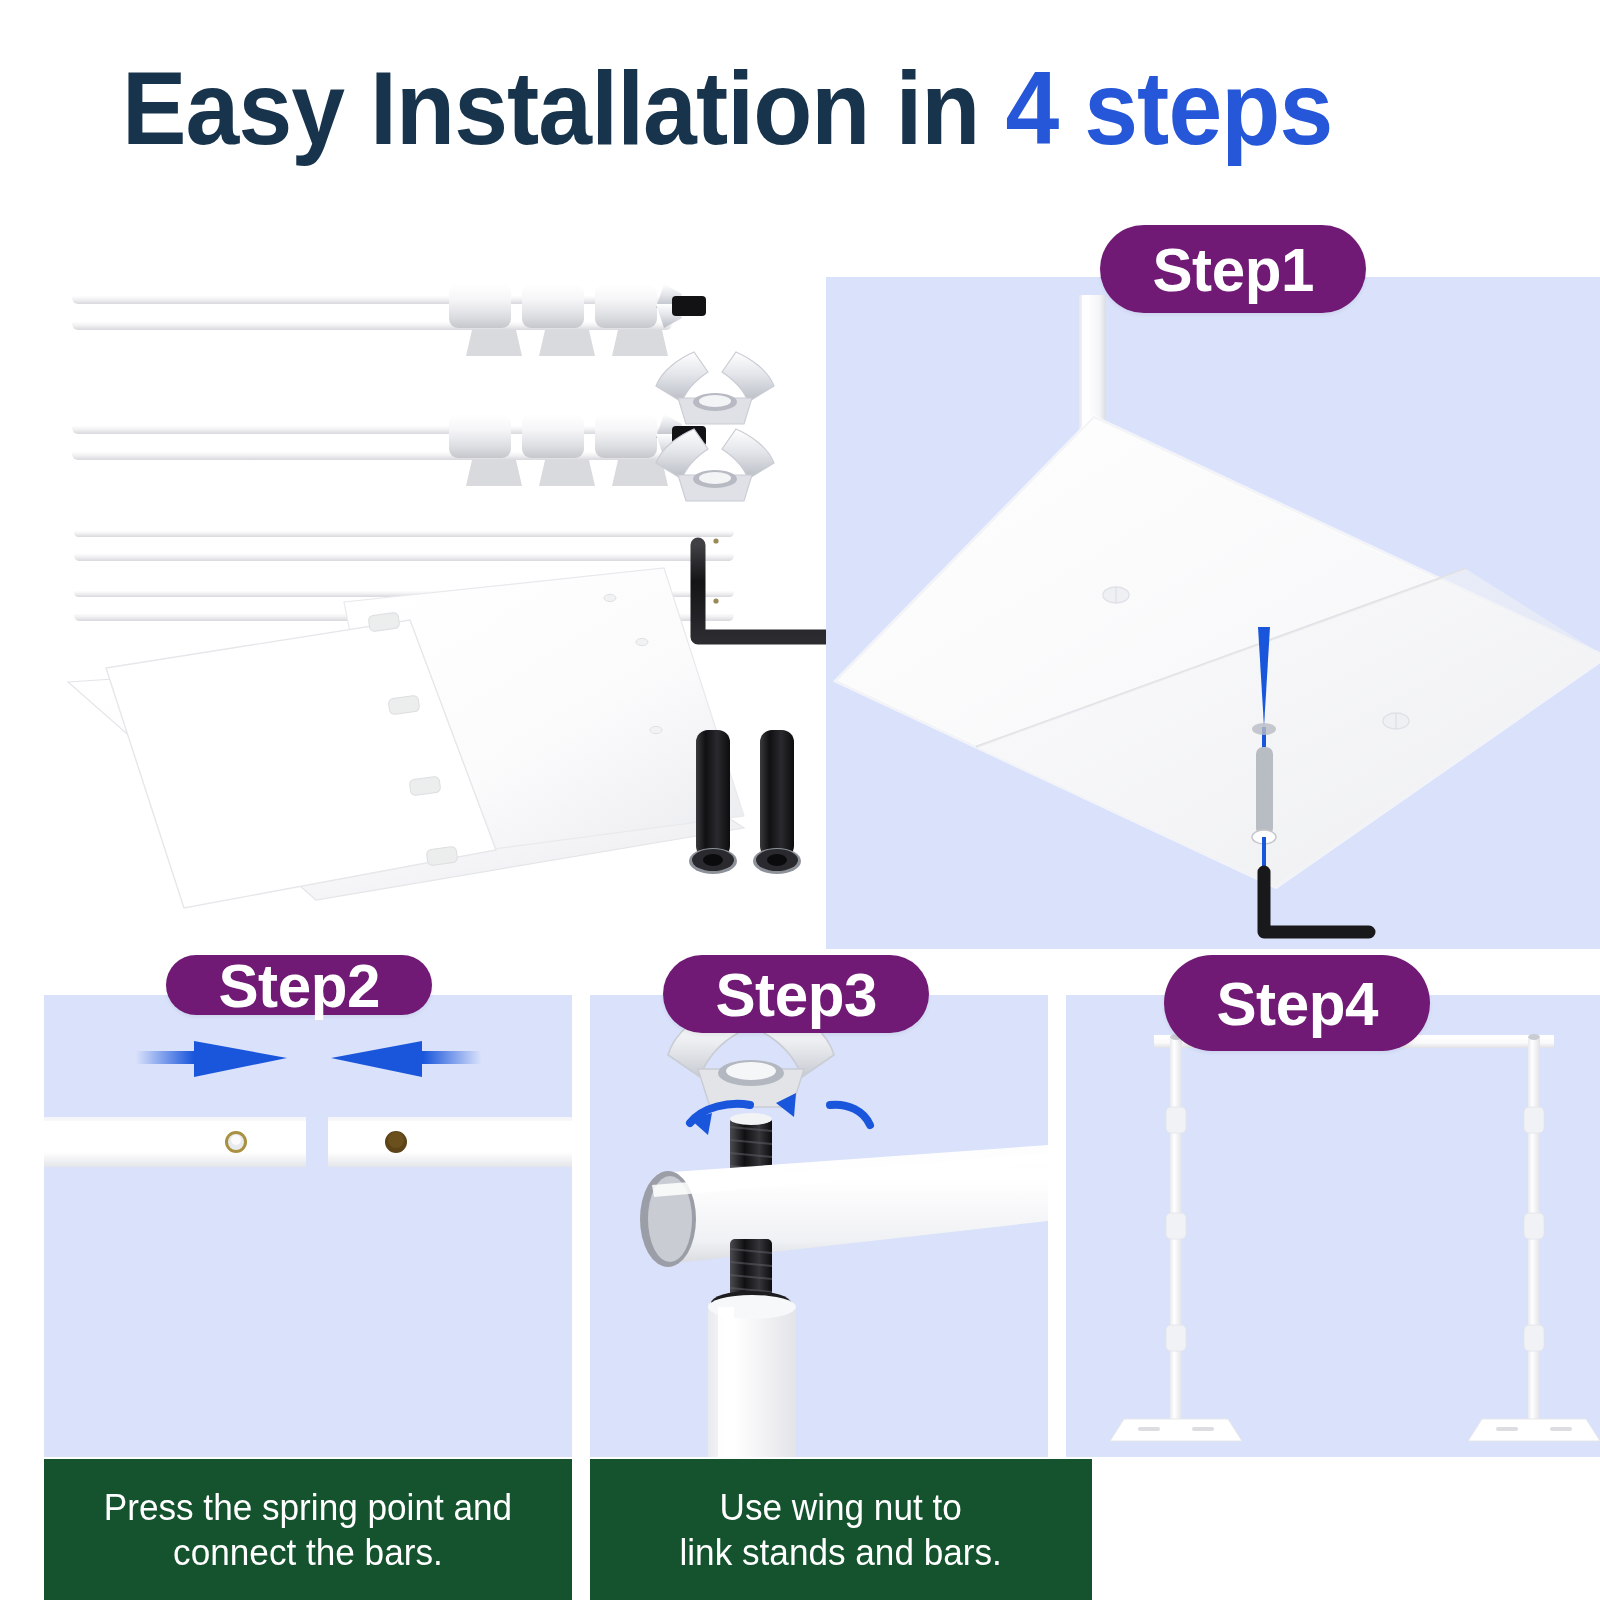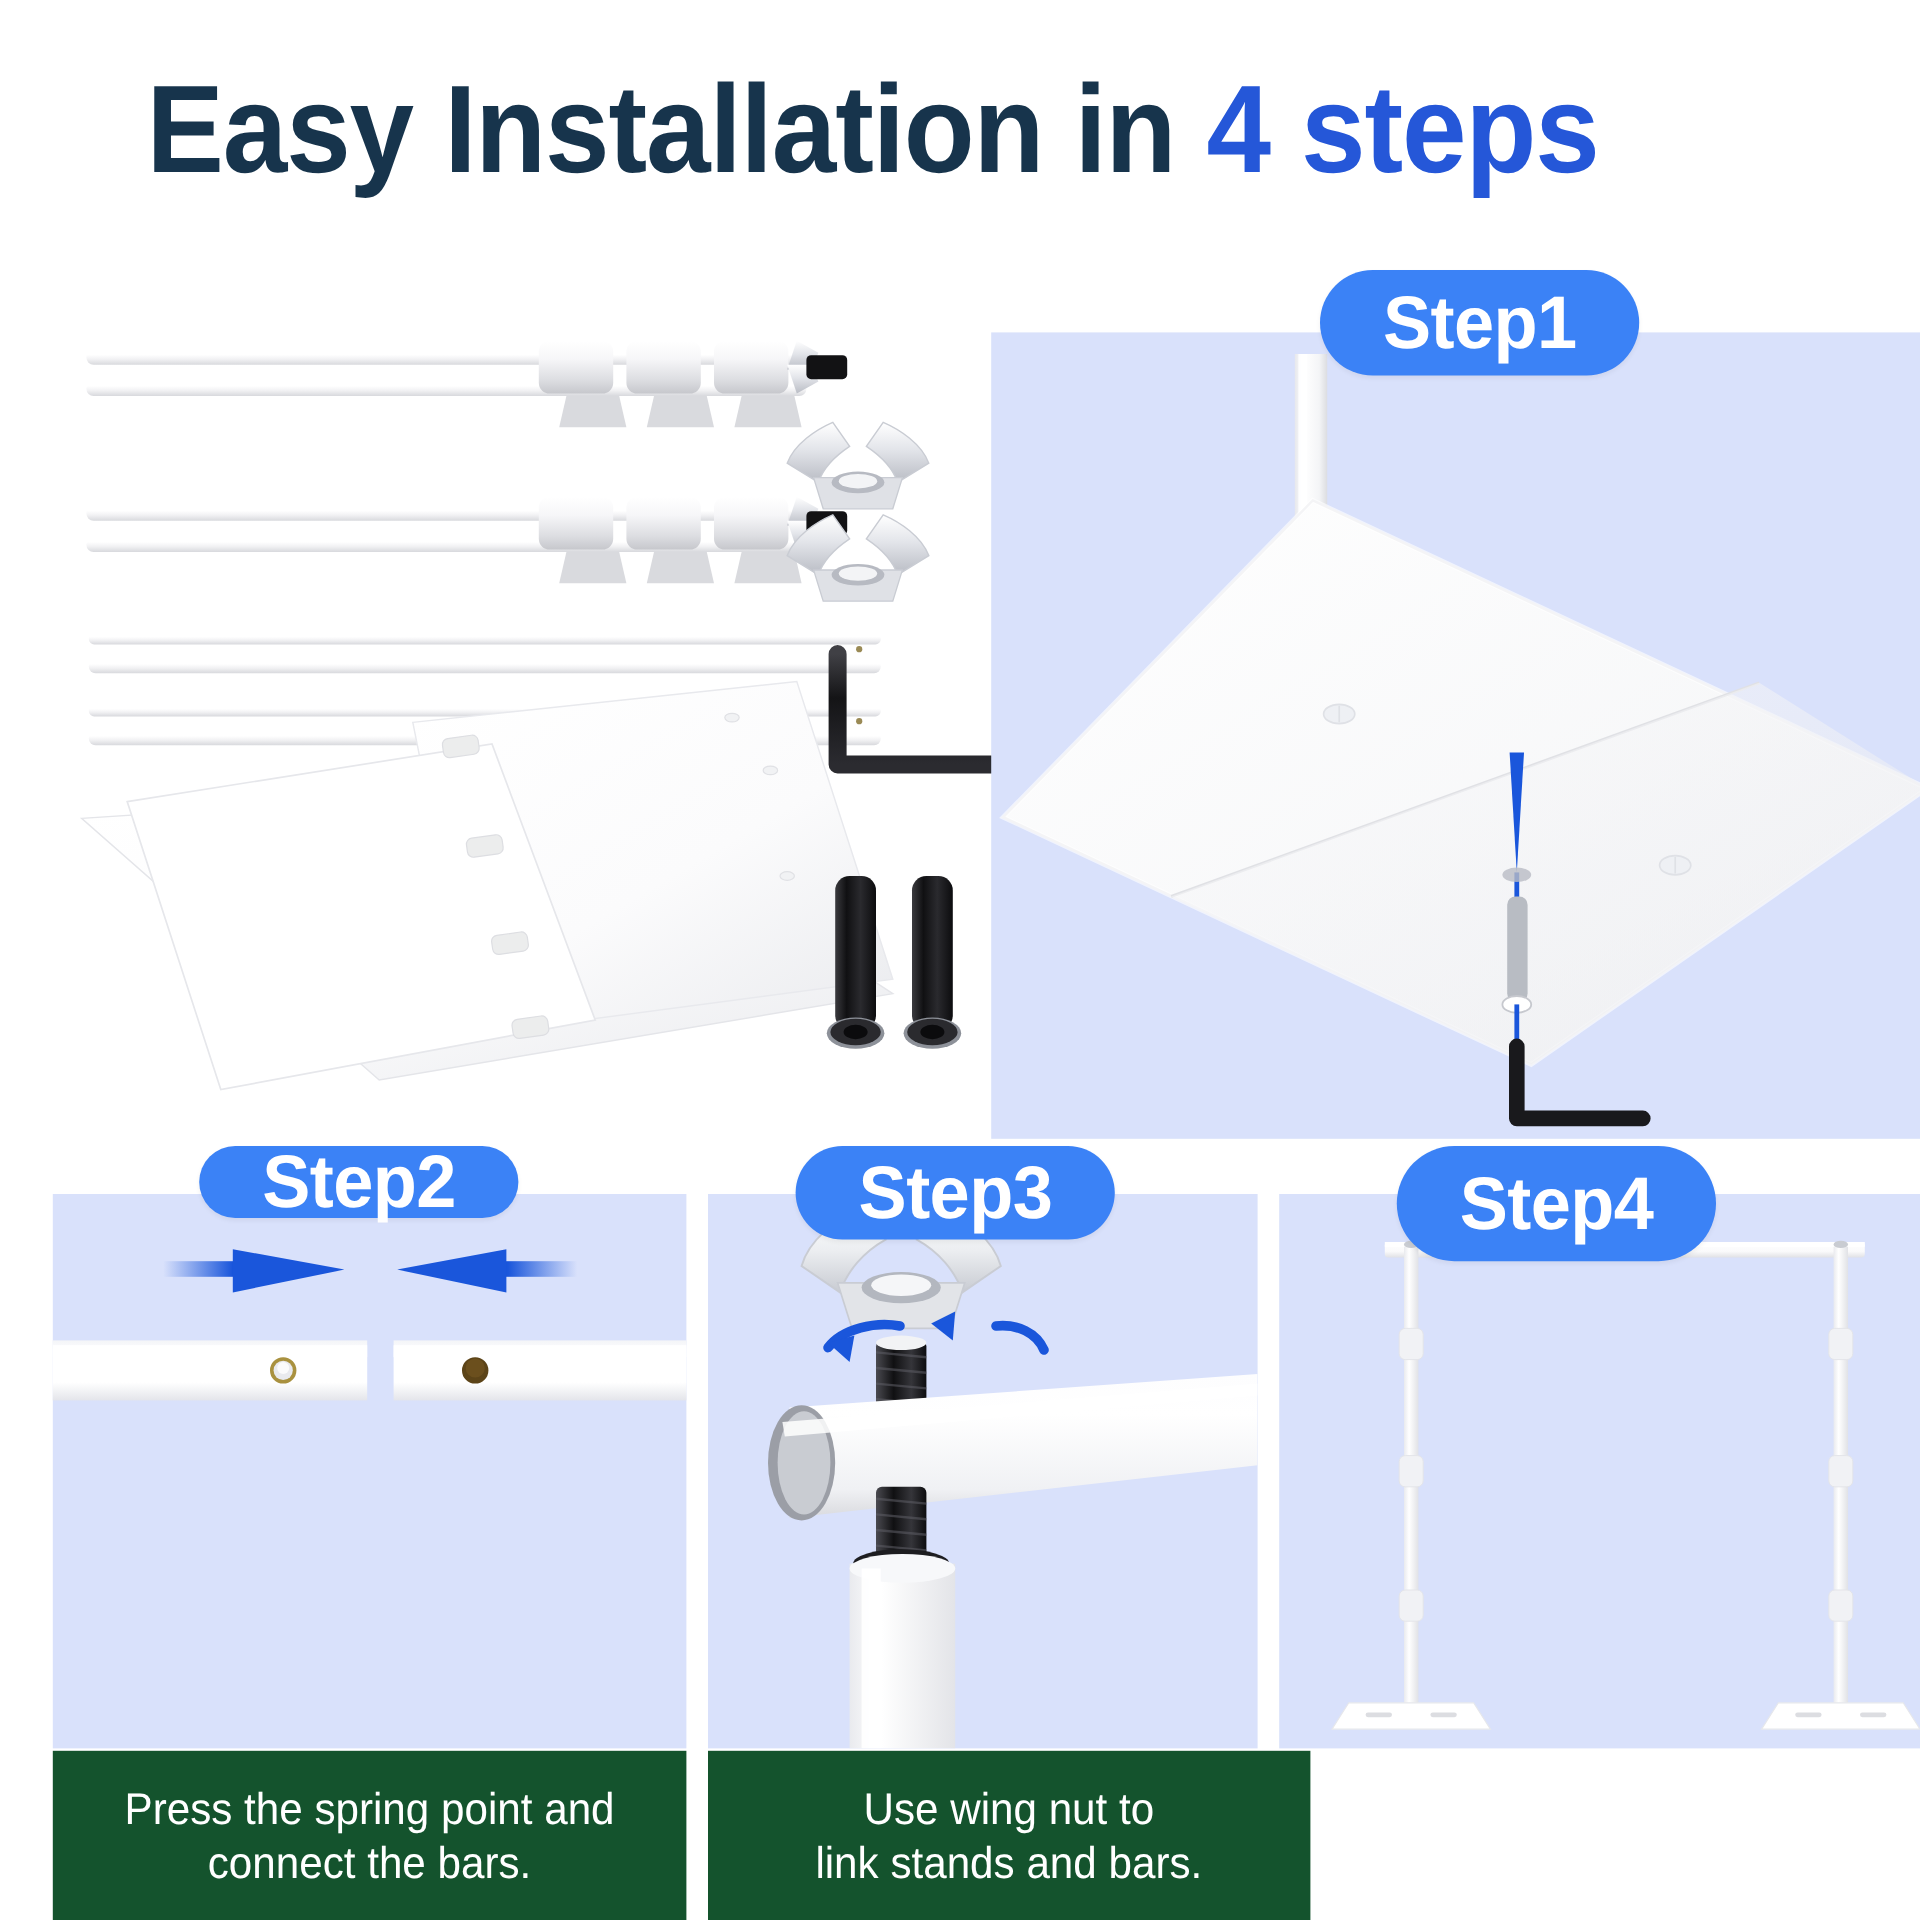--- a/index.html
+++ b/index.html
@@ -35,21 +35,21 @@
   #cap-step2{left:0px;top:1459px;width:528px;height:141px;}
   #cap-step3{left:546px;top:1459px;width:502px;height:141px;}
   #cap-step4{left:1022px;top:1459px;width:578px;height:141px;}
   .capbar .captext{
     color:#ffffff;font-size:37px;line-height:45px;font-weight:400;text-align:center;
     transform:scaleX(0.95);
   }
 
   
   .badge{
-    position:absolute;background:#3b82f6;border-radius:999px;
+    position:absolute;background:#701a75;border-radius:999px;
     display:flex;align-items:center;justify-content:center;
     color:#fff;font-weight:700;font-size:62px;letter-spacing:-0.5px;
     box-shadow:0 2px 4px rgba(0,0,0,0.06);
     z-index:40;
   }
   #badge1{left:1056px;top:225px;width:266px;height:88px;}
   #badge2{left:122px;top:955px;width:266px;height:60px;}
   #badge3{left:619px;top:955px;width:266px;height:78px;text-align:center;}
   #badge4{left:1120px;top:955px;width:266px;height:96px;}
   .badge span{transform:scaleX(0.97);}

